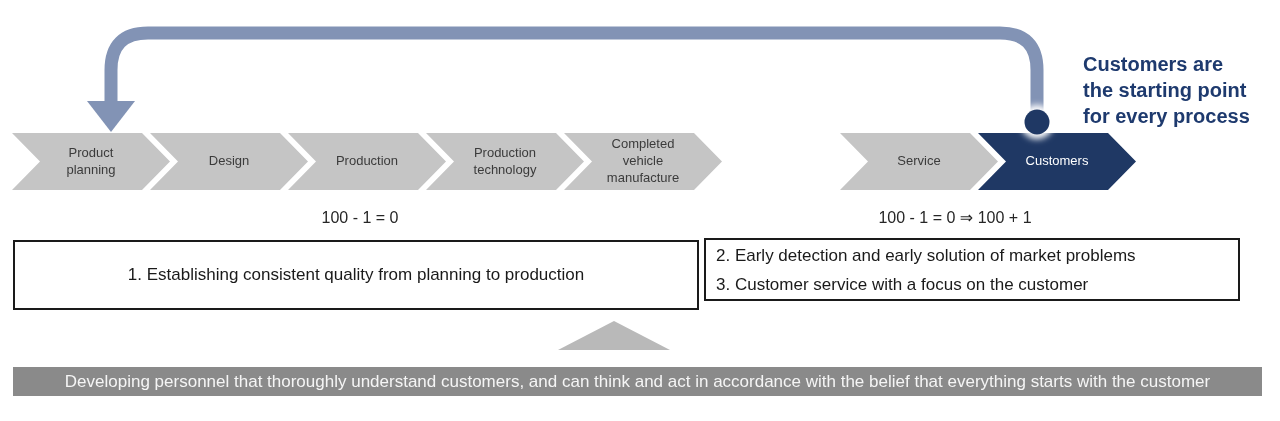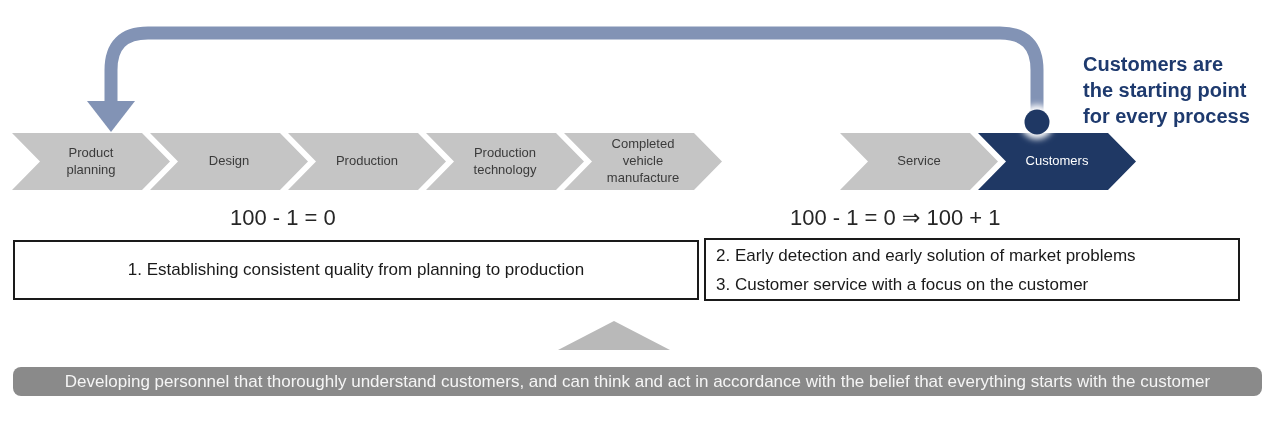--- a/index.html
+++ b/index.html
@@ -26,51 +26,51 @@
     clip-path:polygon(0 0, calc(100% - 28px) 0, 100% 50%, calc(100% - 28px) 100%, 0 100%, 28px 50%);
     display:flex;align-items:center;justify-content:center;
     text-align:center;
     color:#3b3b3b;font-size:13px;line-height:1.3;
     white-space:pre-line;
   }
   .chevron--dark{background:#1f3864;color:#ffffff;}
   
   .equation{
     position:absolute;top:202px;height:32px;
-    color:#262626;font-size:22px;line-height:32px;
+    color:#262626;font-size:16px;line-height:32px;text-align:center;
   }
   .equation--left{left:230px;width:260px;}
   .equation--right{left:790px;width:330px;}
   
   .note-box{
     position:absolute;background:#ffffff;border:2px solid #1a1a1a;
     color:#1a1a1a;font-size:17px;box-sizing:border-box;
   }
   .note-box--left{
-    left:13px;top:240px;width:686px;height:60px;
+    left:13px;top:240px;width:686px;height:70px;
     display:flex;align-items:center;justify-content:center;text-align:center;
   }
   .note-box--right{
     left:704px;top:238px;width:536px;height:63px;
     display:flex;flex-direction:column;justify-content:center;
     padding-left:10px;
   }
   .note-box--right .note-line{line-height:29px;}
   
   .up-triangle{
     position:absolute;left:558px;top:321px;width:0;height:0;
     border-left:56px solid transparent;
     border-right:56px solid transparent;
     border-bottom:29px solid #b9b9b9;
   }
   
   .banner{
     position:absolute;left:13px;top:367px;width:1249px;height:29px;
     background:#8a8a8a;color:#f5f5f5;
-    font-size:17px;line-height:29px;text-align:center;border-radius:8px;
+    font-size:17px;line-height:29px;text-align:center;
   }
 </style>
 </head>
 <body>
 
 <div class="canvas">
 
   <div class="chevrons">
     <div class="chevron" style="left:12px">Product
 planning</div>

